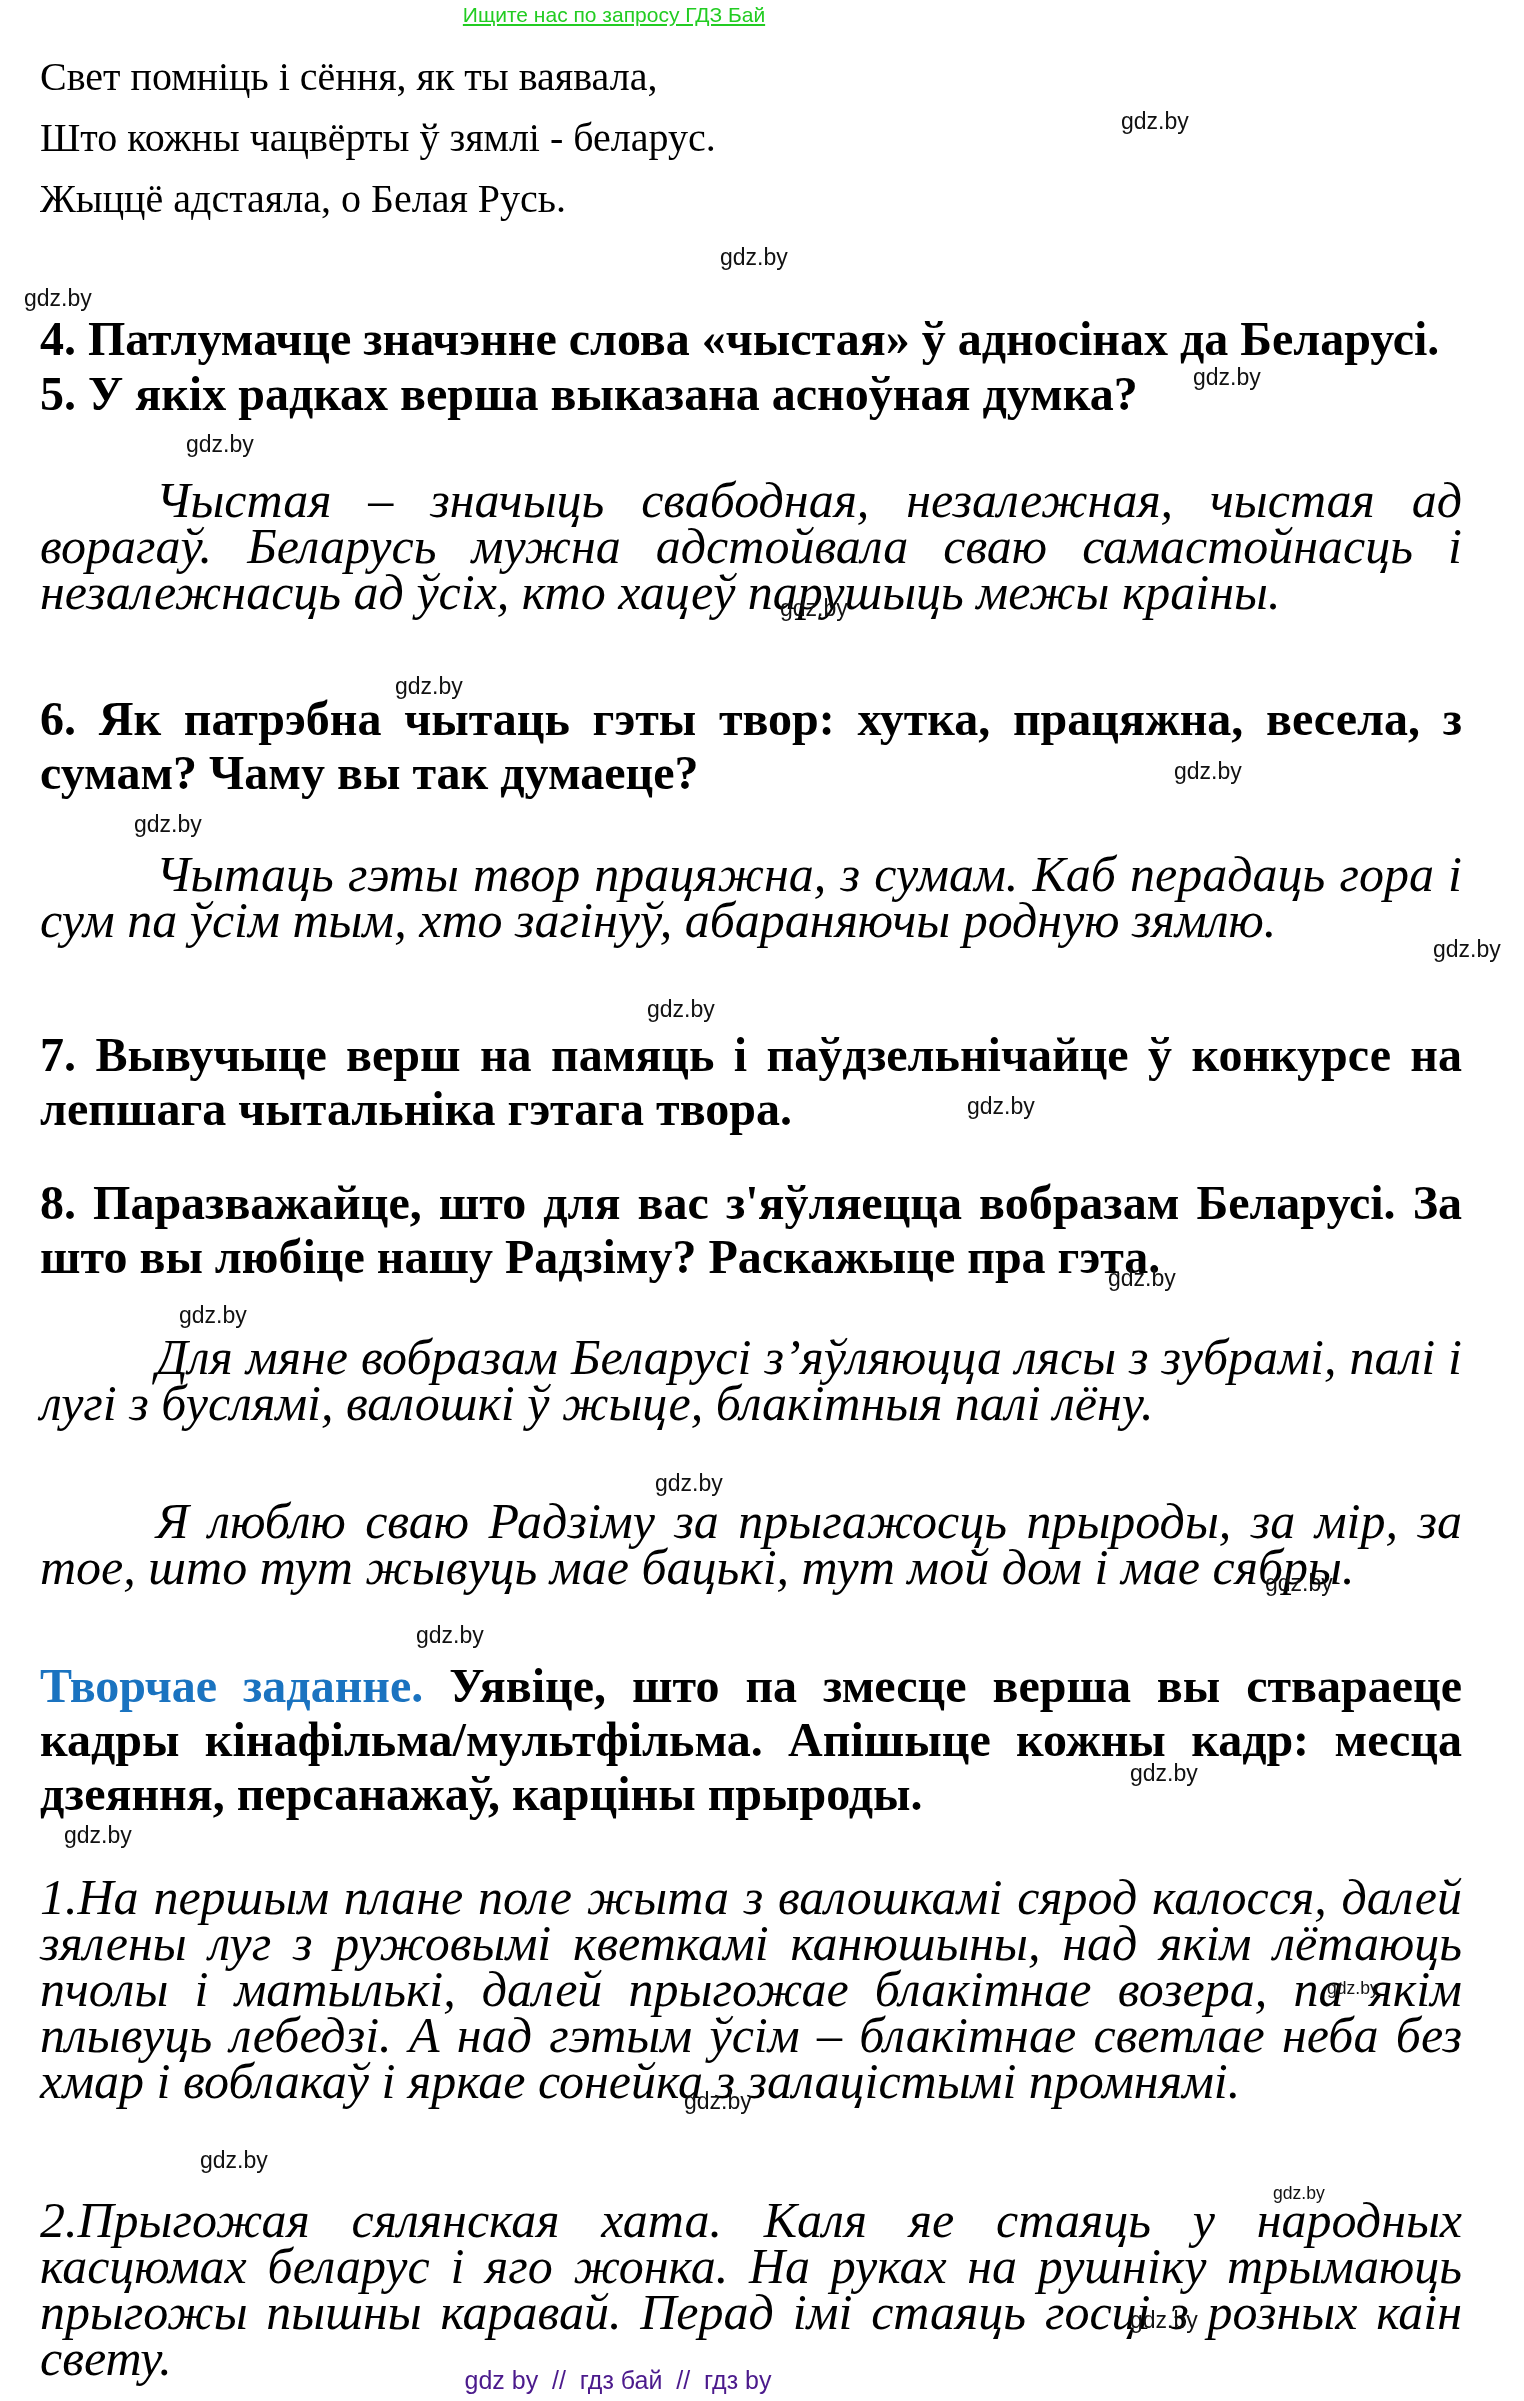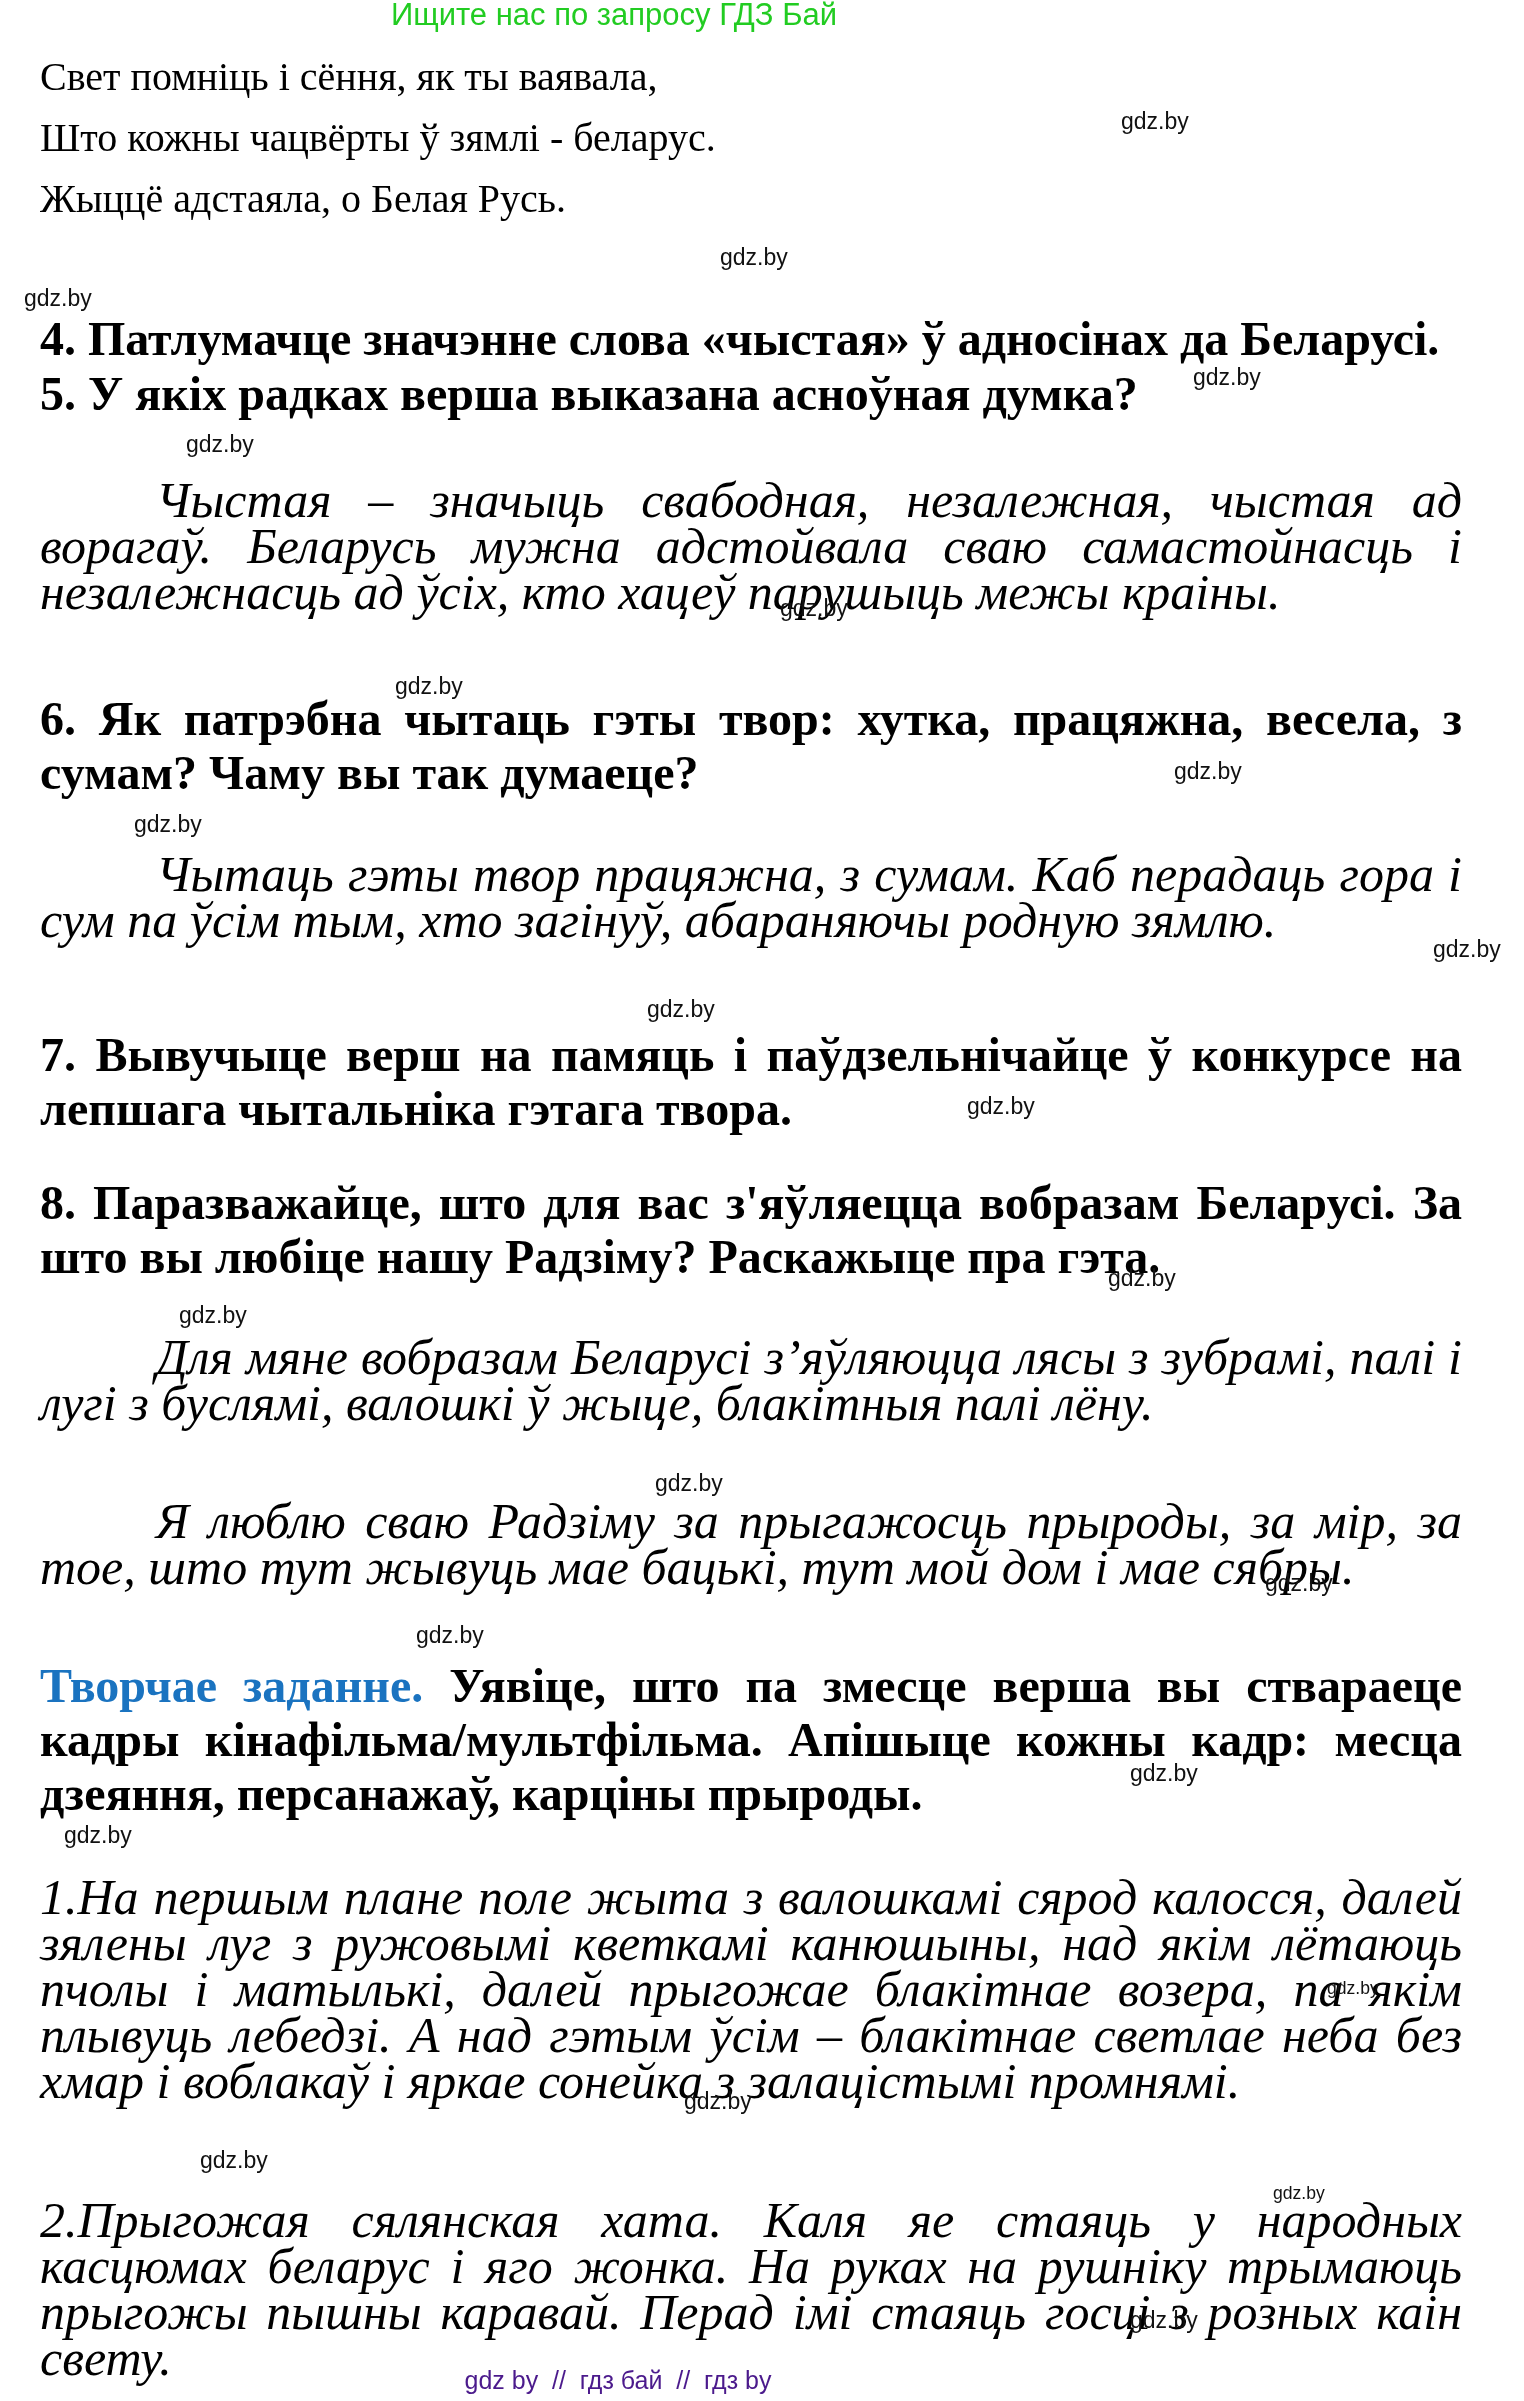--- a/index.html
+++ b/index.html
@@ -15,23 +15,24 @@
     font-family: "Liberation Serif", "DejaVu Serif", serif;
     color: #000000;
   }
   .top-banner {
     position: absolute;
     top: 0;
     left: 0;
     width: 1228px;
     text-align: center;
     font-family: "Liberation Sans", "DejaVu Sans", sans-serif;
-    font-size: 31px;
+    font-size: 21px;
     line-height: 29px;
     color: #22cc22;
+    text-decoration: underline;
   }
   .bottom-banner {
     position: absolute;
     top: 2365px;
     left: 0;
     width: 1236px;
     text-align: center;
     font-family: "Liberation Sans", "DejaVu Sans", sans-serif;
     font-size: 25px;
     line-height: 30px;

